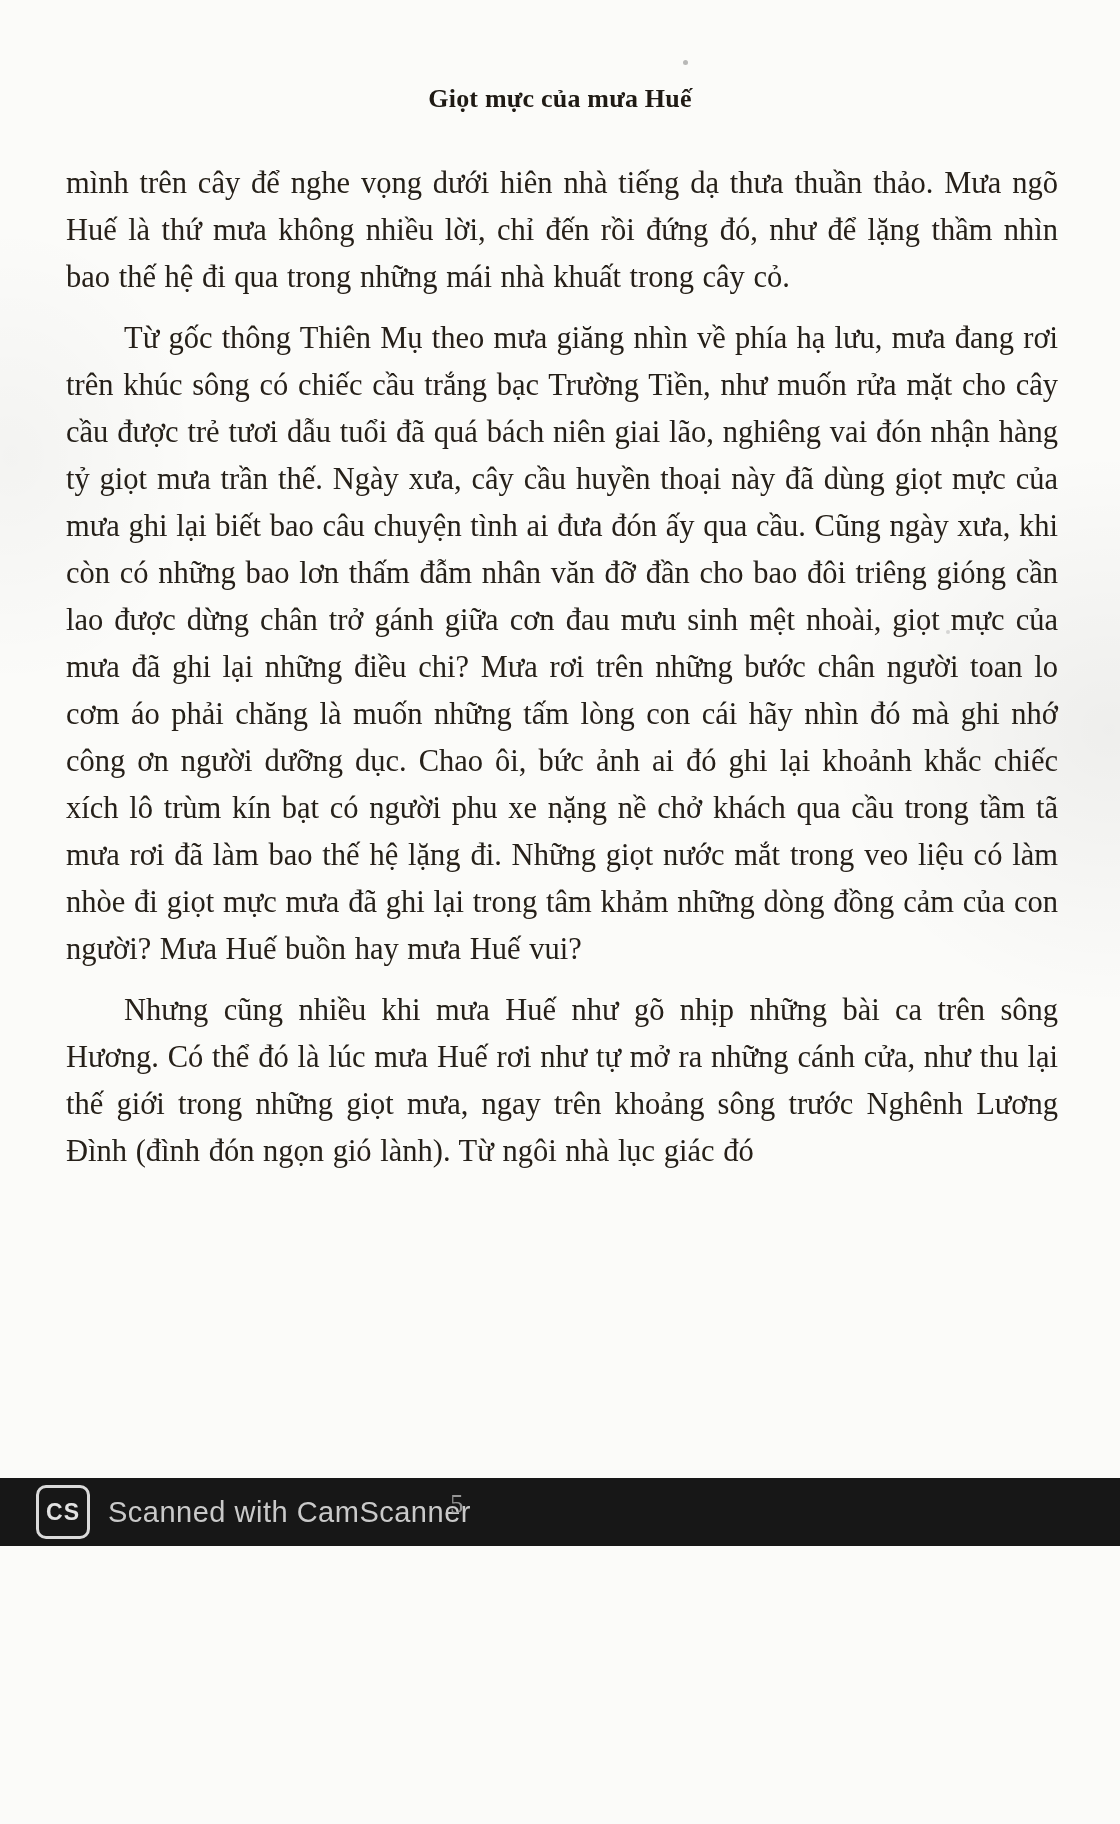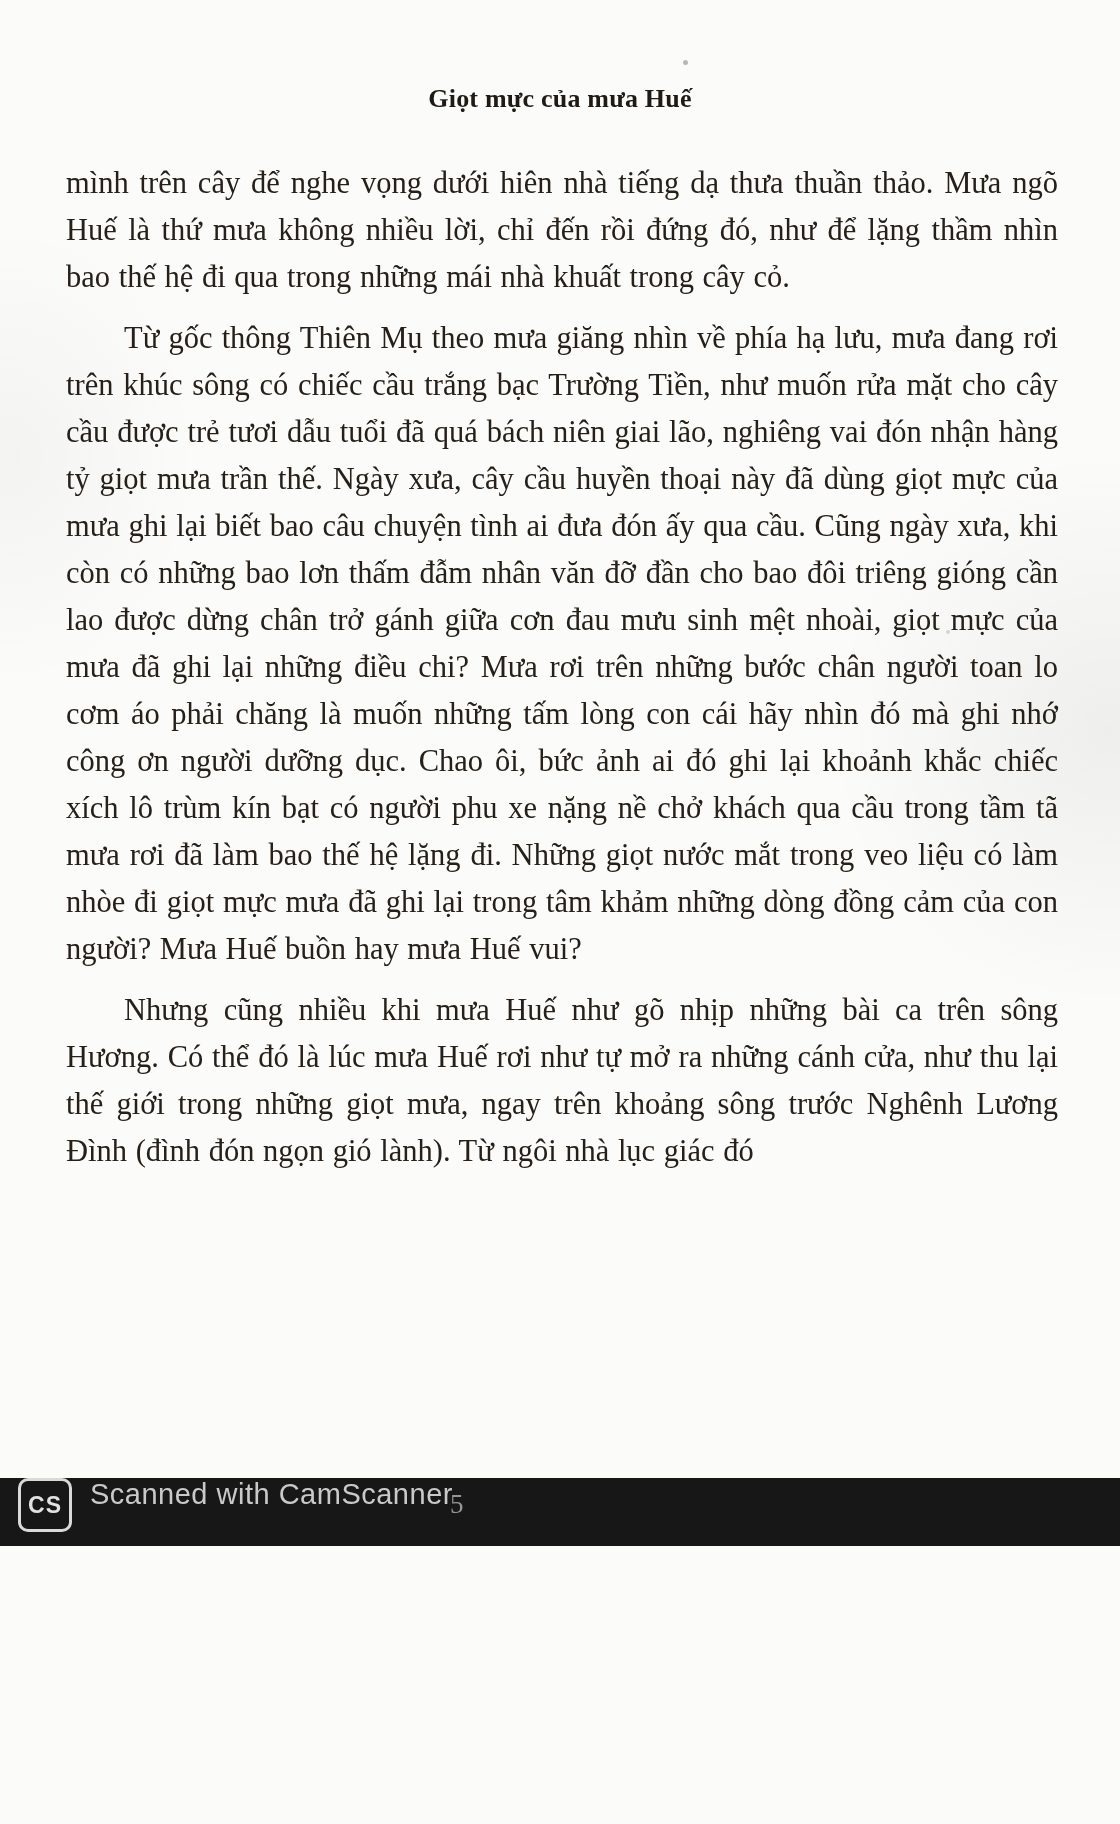--- a/index.html
+++ b/index.html
@@ -52,21 +52,22 @@
     color:#969696;
     z-index:3;
   }
   .watermark-bar{
     position:absolute;
     left:0; right:0;
     top:1478px;
     height:68px;
     background:#171717;
     display:flex;
-    padding-left:18px;
+    align-items:center;
+    padding-left:36px;
     z-index:2;
   }
   .cs-logo{
     width:48px; height:48px;
     border:3px solid #dadada;
     border-radius:10px;
     display:flex;
     align-items:center;
     justify-content:center;
     color:#e2e2e2;

